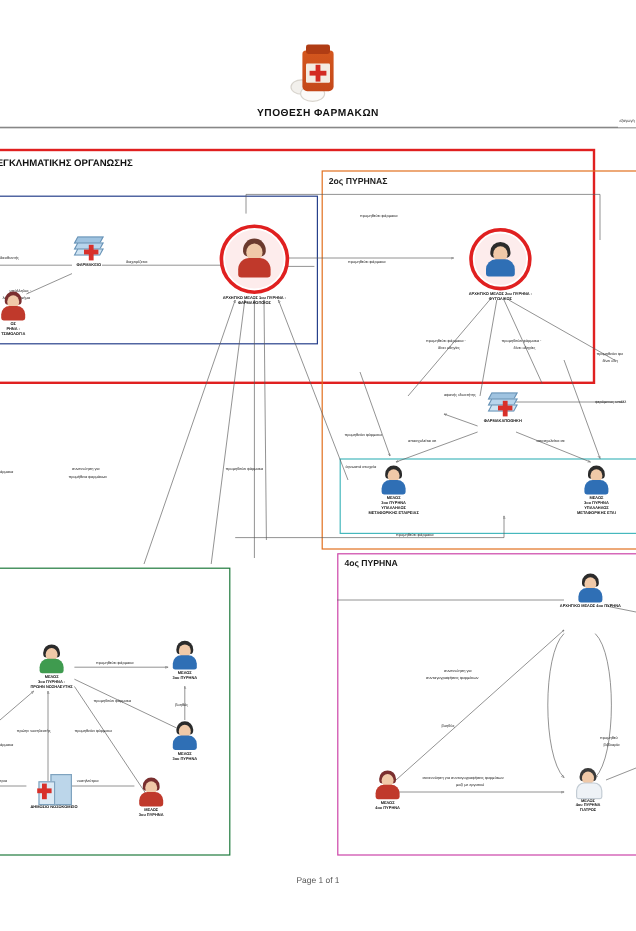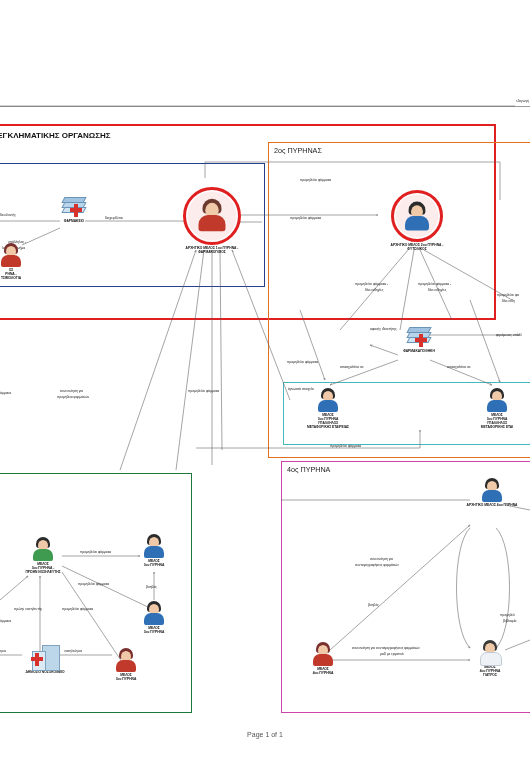--- a/index.html
+++ b/index.html
@@ -21,21 +21,21 @@
   .cross-h{position:absolute;left:22px;top:19px;width:14px;height:4px;background:#d32b22;}
   .tab1{position:absolute;left:6px;top:26px;width:17px;height:11px;background:#f2f0ec;border:1px solid #d8d4cd;border-radius:50%;}
   .tab2{position:absolute;left:14px;top:31px;width:19px;height:12px;background:#fbfaf8;border:1px solid #d8d4cd;border-radius:50%;}
   .htitle{font-size:8.5px;font-weight:bold;letter-spacing:.4px;margin-top:3px;}
 
   .hr-top{position:absolute;left:0;top:106px;width:530px;height:1px;background:#9b9b9b;}
   .hr-lbl{position:absolute;right:1px;top:99px;font-size:3.4px;color:#333;}
 
   
   .box{position:absolute;box-sizing:border-box;background:transparent;}
-  .box > .boxlbl{position:absolute;left:5px;top:3px;font-size:7.2px;font-weight:normal;
+  .box > .boxlbl{position:absolute;left:5px;top:3px;font-size:7.2px;font-weight:bold;
                  color:#1a1a1a;white-space:nowrap;}
 
   #box-red   {left:-60px; top:124px; width:556px;height:196px;border:2.5px solid #e02020;}
   #box-blue  {left:-110px;top:163px; width:375px;height:124px;border:1.6px solid #27408b;}
   #box-orange{left:268px; top:142px; width:290px;height:316px;border:1.8px solid #e2701e;}
   #box-teal  {left:283px; top:382px; width:270px;height:63px; border:1.2px solid #46b8bd;}
   #box-green {left:-120px;top:473px; width:312px;height:240px;border:1.8px solid #1e7a3c;}
   #box-pink  {left:281px; top:461px; width:280px;height:252px;border:1.6px solid #cc44a8;}
 
   .redlbl{position:absolute;left:-60px;top:131px;font-size:8px;font-weight:bold;}
@@ -86,20 +86,32 @@
   .icn-lbl{font-size:3.3px;font-weight:bold;margin-top:1px;color:#111;}
 
   .footer{position:absolute;left:0;top:731px;width:530px;text-align:center;
           font-size:7px;color:#555;}
 </style>
 </head>
 <body>
 
 <div class="page">
 
+  <div class="header">
+    <div class="pill-icon">
+      <div class="tab1"></div>
+        <div class="tab2"></div>
+      <div class="bottle"></div>
+        <div class="cap"></div>
+      <div class="label-w"></div>
+        <div class="cross-v"></div>
+        <div class="cross-h"></div>
+    </div>
+    <div class="htitle">ΥΠΟΘΕΣΗ ΦΑΡΜΑΚΩΝ</div>
+  </div>
 
   <div class="hr-top"></div>
   <div class="hr-lbl">εξαγωγή</div>
 
   <div class="box" id="box-red"></div>
   <div class="redlbl">ΧΗΓΙΚΑ ΜΕΛΗ ΕΓΚΛΗΜΑΤΙΚΗΣ ΟΡΓΑΝΩΣΗΣ</div>
 
   <div class="box" id="box-blue"></div>
 
   <div class="box" id="box-orange">

